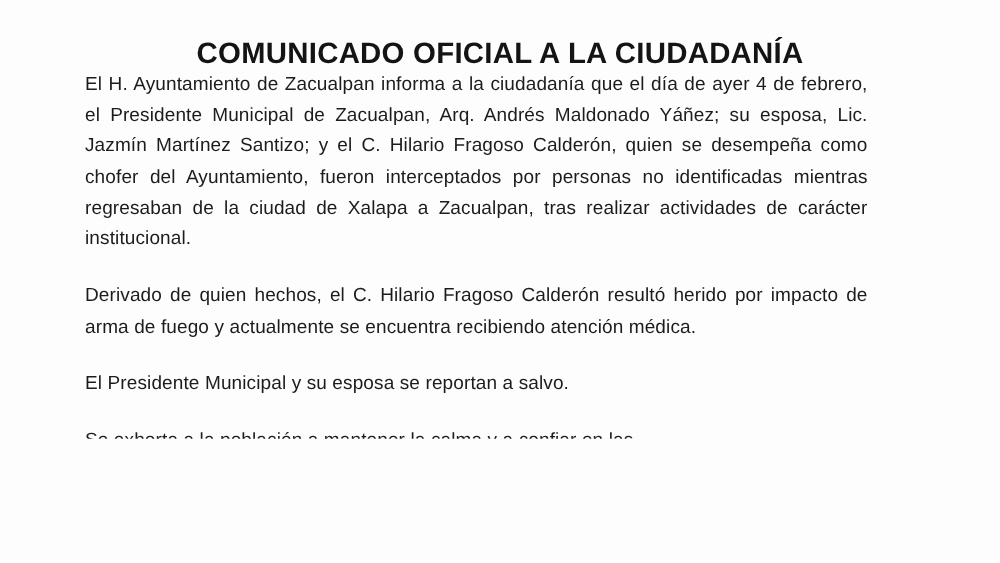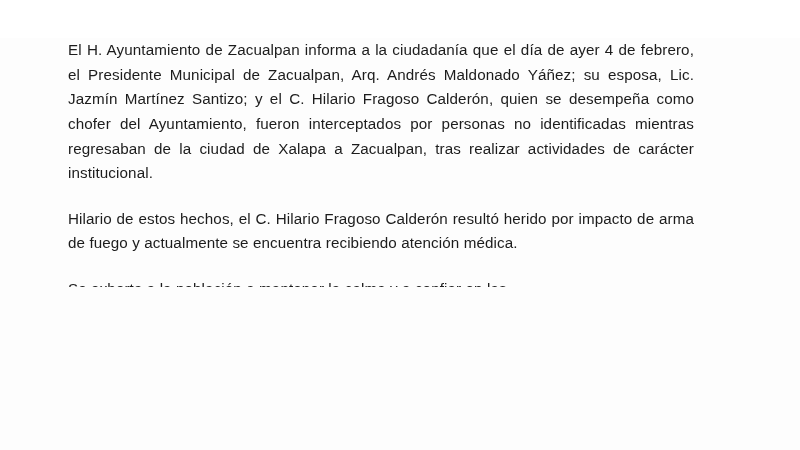--- a/index.html
+++ b/index.html
@@ -26,21 +26,20 @@
     padding: 28px 60px 0 60px;
     text-align: center;
     font-size: 23.5px;
     font-weight: bold;
     letter-spacing: 0.2px;
     color: #141414;
     line-height: 1.2;
   }
   .body-block {
     padding: 0 106px 0 68px;
-    margin-top: 38px;
   }
   .para {
     margin: 0 0 21px 0;
     font-size: 15.2px;
     line-height: 1.62;
     text-align: justify;
     text-justify: inter-word;
     color: #1c1c1c;
     letter-spacing: 0.1px;
   }
@@ -59,21 +58,23 @@
     bottom: 0;
     height: 2px;
     background: #ffffff;
   }
 </style>
 </head>
 <body>
 
 <div class="page">
 
+  <h1 class="doc-title">COMUNICADO OFICIAL A LA CIUDADANÍA</h1>
 
   <div class="body-block">
     <p class="para">El H. Ayuntamiento de Zacualpan informa a la ciudadanía que el día de ayer 4 de febrero, el Presidente Municipal de Zacualpan, Arq. Andrés Maldonado Yáñez; su esposa, Lic. Jazmín Martínez Santizo; y el C. Hilario Fragoso Calderón, quien se desempeña como chofer del Ayuntamiento, fueron interceptados por personas no identificadas mientras regresaban de la ciudad de Xalapa a Zacualpan, tras realizar actividades de carácter institucional.</p>
-    <p class="para">Hilario de estos hechos, el C. Hilario Fragoso Calderón resultó herido por impacto de arma de fuego y actualmente se encuentra recibiendo atención médica.</p>
+    <p class="para">Derivado de quien hechos, el C. Hilario Fragoso Calderón resultó herido por impacto de arma de fuego y actualmente se encuentra recibiendo atención médica.</p>
+    <p class="para">El Presidente Municipal y su esposa se reportan a salvo.</p>
     <p class="para clipped">Se exhorta a la población a mantener la calma y a confiar en las</p>
   </div>
 
   <div class="page-bottom-fade"></div>
 </div>
 
 </body></html>

